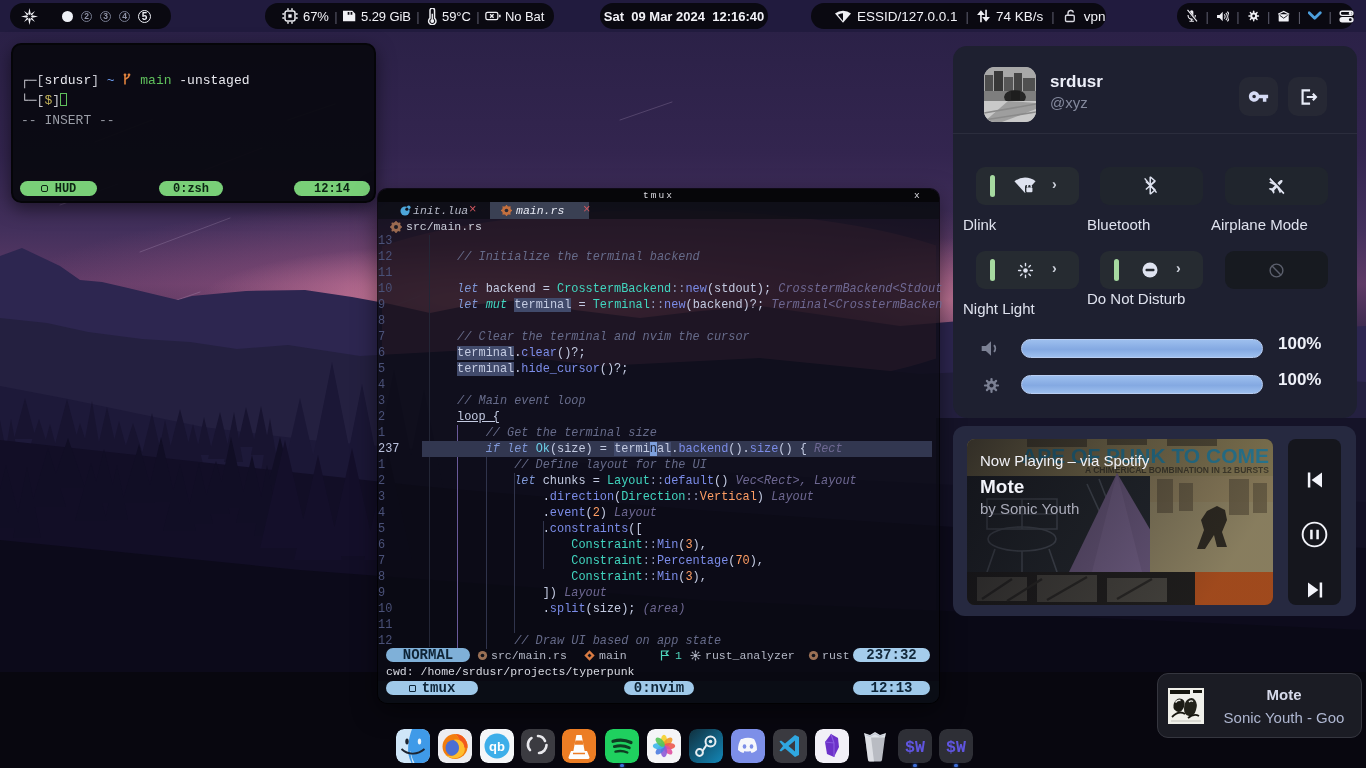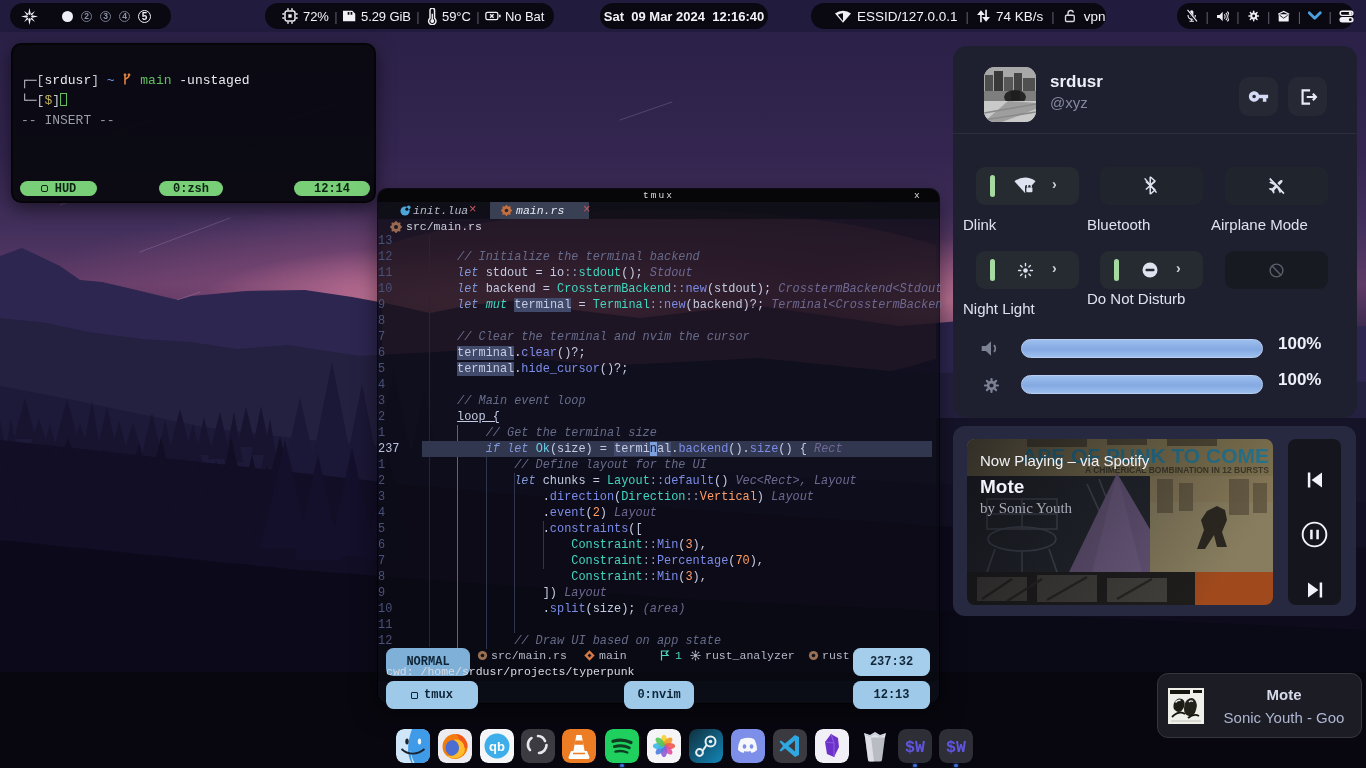--- a/index.html
+++ b/index.html
@@ -40,21 +40,21 @@
 #ttlx { position:absolute; left:536px; color:#dcdce2; font-size:9.5px; line-height:13px; }
 #tabs { position:absolute; left:0; top:13px; width:561px; height:17px; background:rgba(13,14,21,0.72); font-size:11.5px; font-style:italic; }
 #tab2 { position:absolute; left:112px; top:0; width:99px; height:17px; background:#3a4053; }
 .tabico { position:absolute; top:3px; }
 .tabtxt { position:absolute; top:0; line-height:17px; z-index:2; }
 .tabx { position:absolute; top:0; line-height:17px; color:#d0565e; z-index:2; font-style:normal; font-size:12.5px; }
 #crumb { position:absolute; left:0; top:30px; width:561px; height:16px; font-size:11.5px; line-height:16px; }
 #gutterline { position:absolute; left:51px; top:46px; width:1px; height:412px; background:#232636; }
 .guide { position:absolute; width:1px; }
 #stl { position:absolute; left:0; top:458px; width:561px; height:17px; font-size:11.5px; }
-.bpill { position:absolute; top:1px; height:28px; border-radius:7.5px; font-weight:bold; font-size:12px; display:flex; align-items:center; justify-content:center; font-family:"Liberation Mono",monospace; }
+.bpill { position:absolute; top:1px; height:14px; border-radius:7.5px; font-weight:bold; font-size:14px; display:flex; align-items:center; justify-content:center; font-family:"Liberation Mono",monospace; }
 .sico { position:absolute; top:3px; }
 .stxt { position:absolute; top:0; line-height:17px; color:#b4b8c6; }
 #cwd { position:absolute; left:8px; top:475px; width:553px; height:16px; font-size:11.5px; line-height:16px; color:#d8dae2; }
 #tmuxbar { position:absolute; left:0; top:492px; width:561px; height:22px; background:#0a0d15; border-radius:0 0 9px 9px; }
 
 
 #panel { position:absolute; left:953px; top:46px; width:404px; height:372px; background:#1e2030; border-radius:14px; color:#e6e8f4; }
 .tgl { position:absolute; width:103px; height:38px; border-radius:9px; background:#20252d; }
 .tlab { position:absolute; width:130px; text-align:left; font-size:15px; color:#dfe2ee; }
 
@@ -148,21 +148,21 @@
       <div class="wsc">4</div>
     <div class="wsc on">5</div>
   </div>
 
   <div class="pill" style="left:265px;width:289px;font-size:13px;letter-spacing:-0.1px;">
     <svg style="margin-left:17px" width="16" height="16" viewBox="0 0 24 24" fill="none" stroke="#f0f0f5" stroke-width="2.2">
       <rect x="4.5" y="4.5" width="15" height="15" rx="3"></rect>
         <rect x="9.5" y="9.5" height="5" width="5" fill="#f0f0f5" stroke="none"></rect>
       <path d="M9 0.5v3M15 0.5v3M9 20.5v3M15 20.5v3M0.5 9h3M0.5 15h3M20.5 9h3M20.5 15h3"></path>
     </svg>
-    <span style="margin-left:5px;">72%</span>
+    <span style="margin-left:5px;">67%</span>
       <span class="sep" style="padding:0 5.5px;">|</span>
     <svg width="14" height="14" viewBox="0 0 24 24" fill="#f0f0f5">
         <path d="M5 3 h11 l5 5 v13 h-21 v-18 z M8 5 v5 h3 v-5 z M13 5 v5 h3 v-5 z"></path>
       </svg>
     <span style="margin-left:4px;">5.29 GiB</span>
       <span class="sep" style="padding:0 5.5px;">|</span>
     <svg width="14" height="17" viewBox="0 0 24 30" fill="none" stroke="#f0f0f5" stroke-width="2.6">
         <path d="M8.5 4 a4 4 0 0 1 8 0 v14 a6.5 6.5 0 1 1 -8 0 Z"></path>
         <circle cx="12.5" cy="23" r="3.4" fill="#f0f0f5" stroke="none"></circle>
         <path d="M12.5 10 v10" stroke-width="2.4"></path>
@@ -288,21 +288,21 @@
         </svg></span>
       <span style="position:absolute;left:28px;color:#ccd0dc">src/main.rs</span>
     </div>
   <div id="gutterline"></div>
   <div class="guide" style="left:79px;top:236px;height:224px;background:#6a5a9a;"></div>
   <div class="guide" style="left:107.5px;top:268px;height:192px;background:#30344c;"></div>
   <div class="guide" style="left:136px;top:284px;height:160px;background:#30344c;"></div>
   <div class="guide" style="left:164.5px;top:332px;height:48px;background:#30344c;"></div>
 <div class="row" style="top:44px"><span class="num">13</span><span class="code"></span></div>
 <div class="row" style="top:60px"><span class="num">12</span><span class="code">        <i class="cmt">// Initialize the terminal backend</i></span></div>
-<div class="row" style="top:76px"><span class="num">11</span><span class="code">        <i class="kw">let</i> stdout = io<span class="pun">::</span><span class="typ">stdout</span>(); <i class="inlay">Stdout</i></span></div>
+<div class="row" style="top:76px"><span class="num">11</span></div>
 <div class="row" style="top:92px"><span class="num">10</span><span class="code">        <i class="kw">let</i> backend = <span class="typ">CrosstermBackend</span><span class="pun">::</span><span class="fn">new</span>(stdout); <i class="inlay">CrosstermBackend&lt;Stdout</i></span></div>
 <div class="row" style="top:108px"><span class="num">9</span><span class="code">        <i class="kw">let</i> <i class="mut">mut</i> <span class="hl">terminal</span> = <span class="typ">Terminal</span><span class="pun">::</span><span class="fn">new</span>(backend)?; <i class="inlay">Terminal&lt;CrosstermBacken</i></span></div>
 <div class="row" style="top:124px"><span class="num">8</span><span class="code"></span></div>
 <div class="row" style="top:140px"><span class="num">7</span><span class="code">        <i class="cmt">// Clear the terminal and nvim the cursor</i></span></div>
 <div class="row" style="top:156px"><span class="num">6</span><span class="code">        <span class="hl">terminal</span>.<span class="fn">clear</span>()?;</span></div>
 <div class="row" style="top:172px"><span class="num">5</span><span class="code">        <span class="hl">terminal</span>.<span class="fn">hide_cursor</span>()?;</span></div>
 <div class="row" style="top:188px"><span class="num">4</span><span class="code"></span></div>
 <div class="row" style="top:204px"><span class="num">3</span><span class="code">        <i class="cmt">// Main event loop</i></span></div>
 <div class="row" style="top:220px"><span class="num">2</span><span class="code">        <span style="text-decoration:underline">loop {</span></span></div>
 <div class="row" style="top:236px"><span class="num">1</span><span class="code">            <i class="cmt">// Get the terminal size</i></span></div>
@@ -508,21 +508,21 @@
       <defs>
         <linearGradient id="scrim" x1="0" y1="0" x2="1" y2="0.35">
           <stop offset="0" stop-color="#0b0b12" stop-opacity="0.72"></stop>
           <stop offset="0.45" stop-color="#0b0b12" stop-opacity="0.45"></stop>
           <stop offset="1" stop-color="#0b0b12" stop-opacity="0.18"></stop>
         </linearGradient>
       </defs>
     </svg>
   <div style="position:absolute;left:27px;top:26px;font-size:15px;color:#f0f1f7;">Now Playing – via Spotify</div>
   <div style="position:absolute;left:27px;top:50px;font-size:19px;font-weight:bold;color:#f2f3fa;">Mote</div>
-  <div style="position:absolute;left:27px;top:74px;font-size:15px;color:#a9aab8;font-family:Liberation Serif, serif;">by Sonic Youth</div>
+  <div style="position:absolute;left:27px;top:74px;font-size:15px;color:#a9aab8;">by Sonic Youth</div>
   <div style="position:absolute;left:335px;top:13px;width:53px;height:166px;background:#15161d;border-radius:8px;">
     <svg style="position:absolute;left:16px;top:31px;" width="21" height="20" viewBox="0 0 24 24" fill="#f2f3fa">
         <path d="M4 3 h3 v18 h-3 Z M21 3 L8.5 12 L21 21 Z"></path>
       </svg>
     <svg style="position:absolute;left:13px;top:82px;" width="27" height="27" viewBox="0 0 28 28" fill="none" stroke="#f2f3fa">
         <circle cx="14" cy="14" r="12.3" stroke-width="2"></circle>
         <path d="M10.8 9 v10 M17.2 9 v10" stroke-width="2.6"></path>
       </svg>
     <svg style="position:absolute;left:17px;top:141px;" width="21" height="20" viewBox="0 0 24 24" fill="#f2f3fa">
         <path d="M3 3 L15.5 12 L3 21 Z M17 3 h3 v18 h-3 Z"></path>

